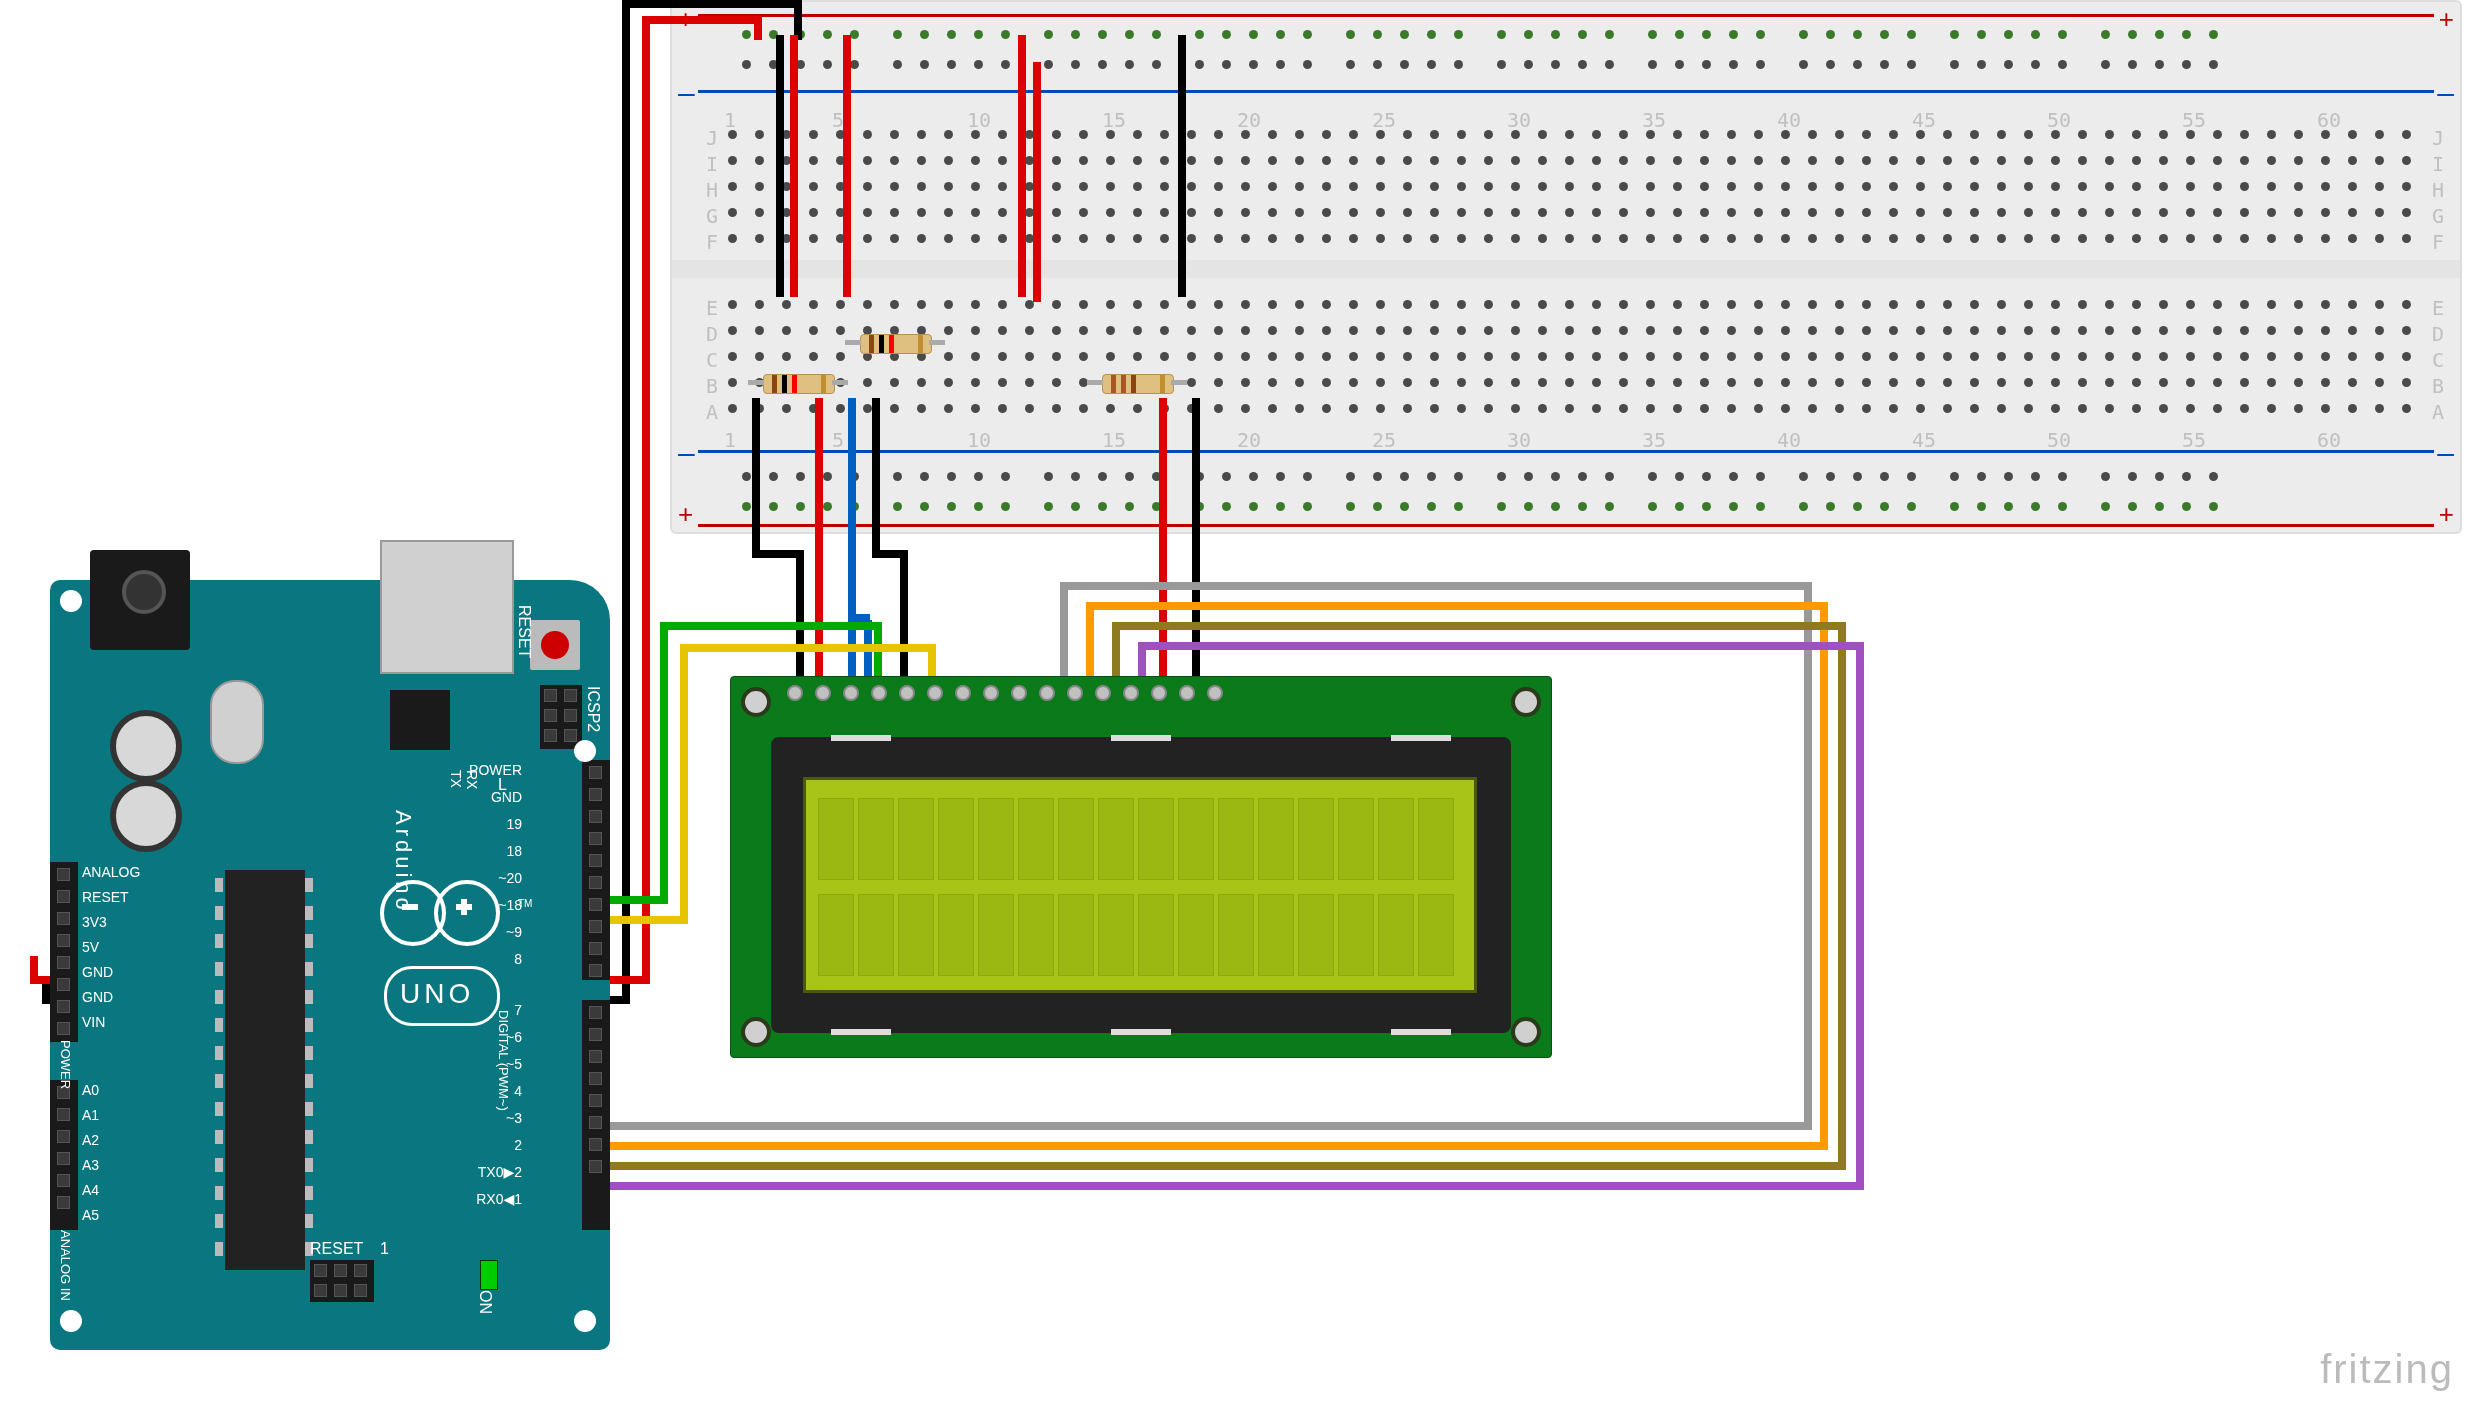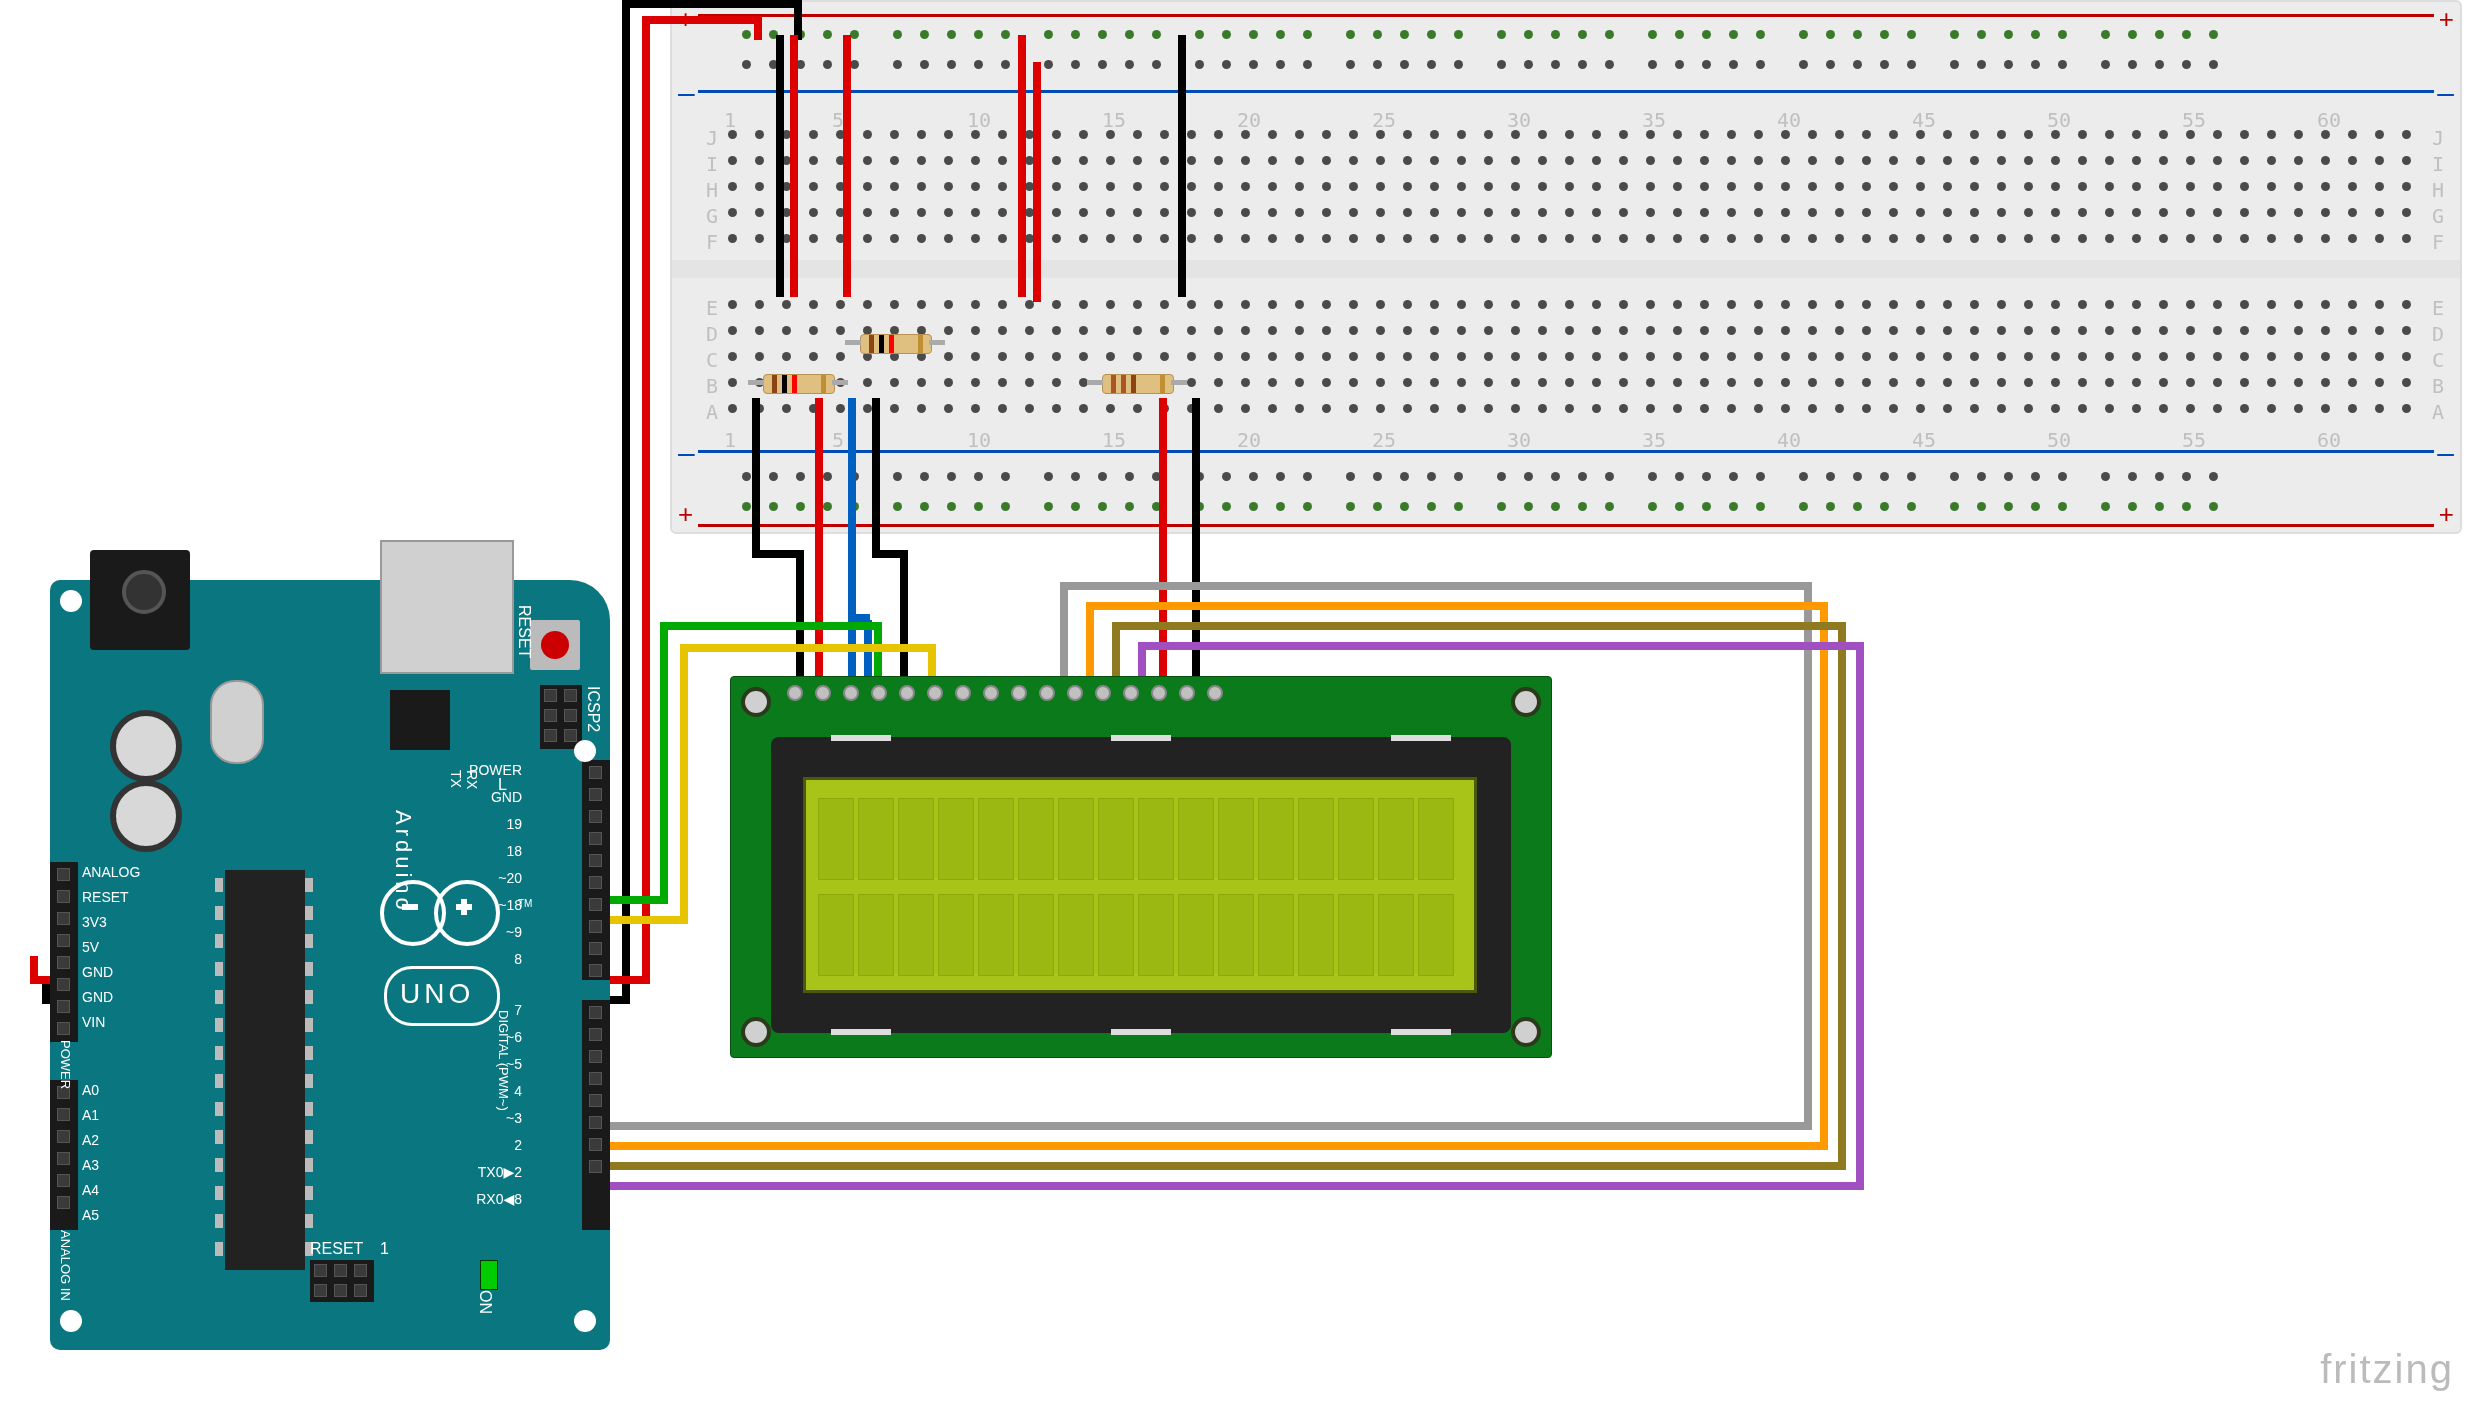--- a/index.html
+++ b/index.html
@@ -1201,21 +1201,21 @@
         <div class="ard-label ard-small" style="position: absolute; top: 135px; right: 0px; text-align: right; width: 56px;">~18</div>
         <div class="ard-label ard-small" style="position: absolute; top: 162px; right: 0px; text-align: right; width: 56px;">~9</div>
         <div class="ard-label ard-small" style="position: absolute; top: 189px; right: 0px; text-align: right; width: 56px;">8</div>
         <div class="ard-label ard-small" style="position: absolute; top: 240px; right: 0px; text-align: right; width: 56px;">7</div>
         <div class="ard-label ard-small" style="position: absolute; top: 267px; right: 0px; text-align: right; width: 56px;">~6</div>
         <div class="ard-label ard-small" style="position: absolute; top: 294px; right: 0px; text-align: right; width: 56px;">~5</div>
         <div class="ard-label ard-small" style="position: absolute; top: 321px; right: 0px; text-align: right; width: 56px;">4</div>
         <div class="ard-label ard-small" style="position: absolute; top: 348px; right: 0px; text-align: right; width: 56px;">~3</div>
         <div class="ard-label ard-small" style="position: absolute; top: 375px; right: 0px; text-align: right; width: 56px;">2</div>
         <div class="ard-label ard-small" style="position: absolute; top: 402px; right: 0px; text-align: right; width: 56px;">TX0▶2</div>
-        <div class="ard-label ard-small" style="position: absolute; top: 429px; right: 0px; text-align: right; width: 56px;">RX0◀8</div>
+        <div class="ard-label ard-small" style="position: absolute; top: 429px; right: 0px; text-align: right; width: 56px;">RX0◀1</div>
       </div>
     <div class="abs ard-label ard-vert" style="left:446px; top:430px; font-size:13px;">DIGITAL (PWM~)</div>
 
     <div class="abs" style="left:10px; top:10px; width:22px; height:22px; background:#fff; border-radius:50%;"></div>
     <div class="abs" style="left:524px; top:160px; width:22px; height:22px; background:#fff; border-radius:50%;"></div>
     <div class="abs" style="left:10px; top:730px; width:22px; height:22px; background:#fff; border-radius:50%;"></div>
     <div class="abs" style="left:524px; top:730px; width:22px; height:22px; background:#fff; border-radius:50%;"></div>
   </div>
 
   <div class="abs lcd-board" style="left:730px; top:676px; width:820px; height:380px;">

